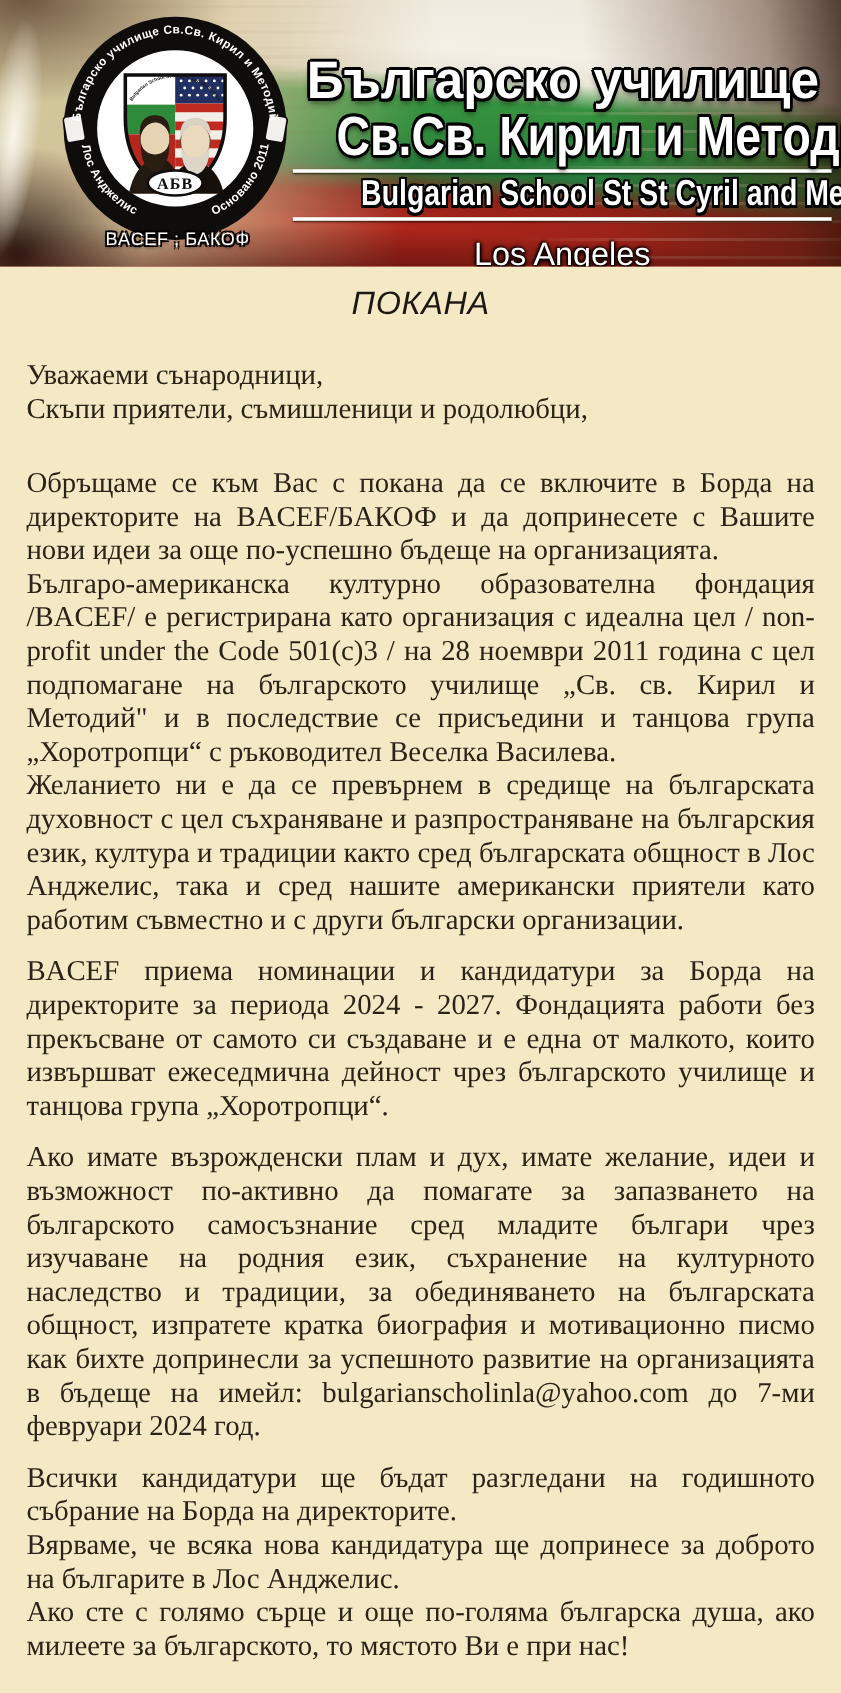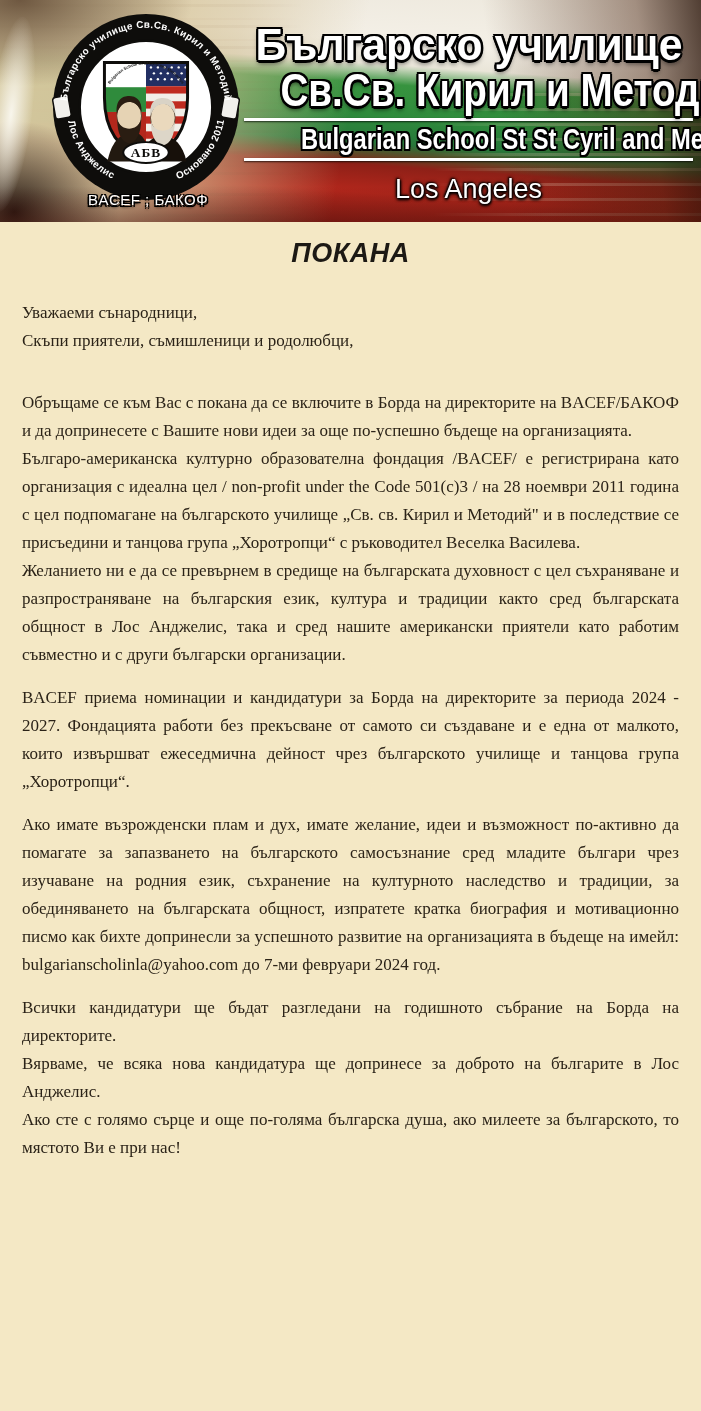--- a/index.html
+++ b/index.html
@@ -62,21 +62,21 @@
   .logo-svg { position:absolute; left:52px; top:13px; }
   .org-abbrev {
     position:absolute; left:52px; top:191px; width:192px; text-align:center;
     font-family:"Liberation Sans","DejaVu Sans",sans-serif;
     font-weight:400; font-size:15px; letter-spacing:.5px; color:#fff;
     text-shadow:-1.5px -1.5px 0 #000, 1.5px -1.5px 0 #000, -1.5px 1.5px 0 #000,
       1.5px 1.5px 0 #000, 0 2px 3px #000;
   }
 
   .titles {
-    position:absolute; left:236px; right:0; top:23px; text-align:center;
+    position:absolute; left:236px; right:0; top:46px; text-align:center;
     font-family:"Liberation Sans","DejaVu Sans",sans-serif; color:#fff;
   }
   .outline-strong {
     display:inline-block; white-space:nowrap;
     text-shadow:-2px -2px 0 #000, 2px -2px 0 #000, -2px 2px 0 #000, 2px 2px 0 #000,
       0 -2.5px 0 #000, 0 2.5px 0 #000, -2.5px 0 0 #000, 2.5px 0 0 #000, 0 4px 5px rgba(0,0,0,.55);
   }
   .title-line1 { font-size:44px; font-weight:700; line-height:1.0; }
   .title-line1 .outline-strong { transform:scaleX(.97); }
   .title-line2 { font-size:46px; font-weight:700; line-height:1.03; }
@@ -89,24 +89,24 @@
       0 -2px 0 #000, 0 2px 0 #000, -2px 0 0 #000, 2px 0 0 #000;
   }
   .location { font-size:27px; font-weight:400; line-height:1.2; margin-top:12px;
     text-shadow:0 0 4px rgba(0,0,0,.95), 1px 1px 2px #000, -1px -1px 2px #000, 0 2px 3px #000; }
 
   
   .doc { padding:16px 22px 0 22px; }
   .doc-heading {
     margin:0 0 30px 0; text-align:center;
     font-family:"Liberation Sans","DejaVu Sans",sans-serif;
-    font-style:italic; font-weight:700; font-size:27px; letter-spacing:.5px; color:#1c1914;
+    font-style:italic; font-weight:400; font-size:27px; letter-spacing:.5px; color:#1c1914;
   }
   .doc p {
-    margin:0 0 15px 0; font-size:17px; line-height:28px;
+    margin:0 0 15px 0; font-size:24px; line-height:28px;
     text-align:justify; white-space:pre-line; color:#2b2318;
   }
   .doc p.intro { text-align:left; margin-bottom:34px; }
   .doc p.last { margin-bottom:12px; }
 </style>
 </head>
 <body>
 
 <div class="page">
 

